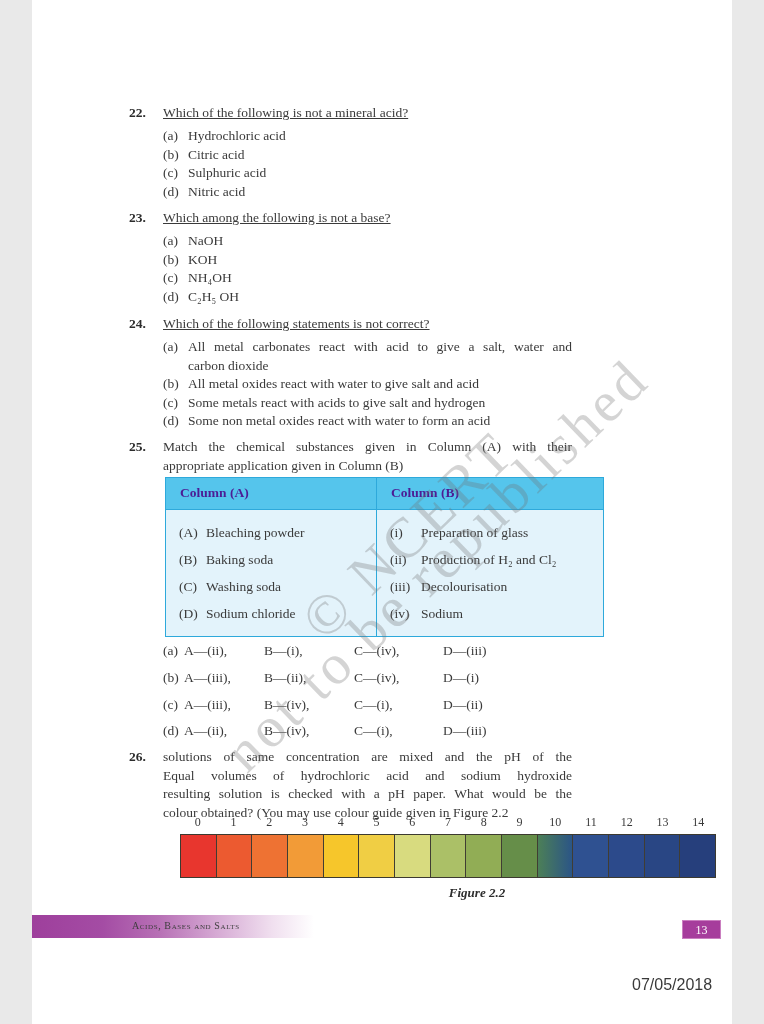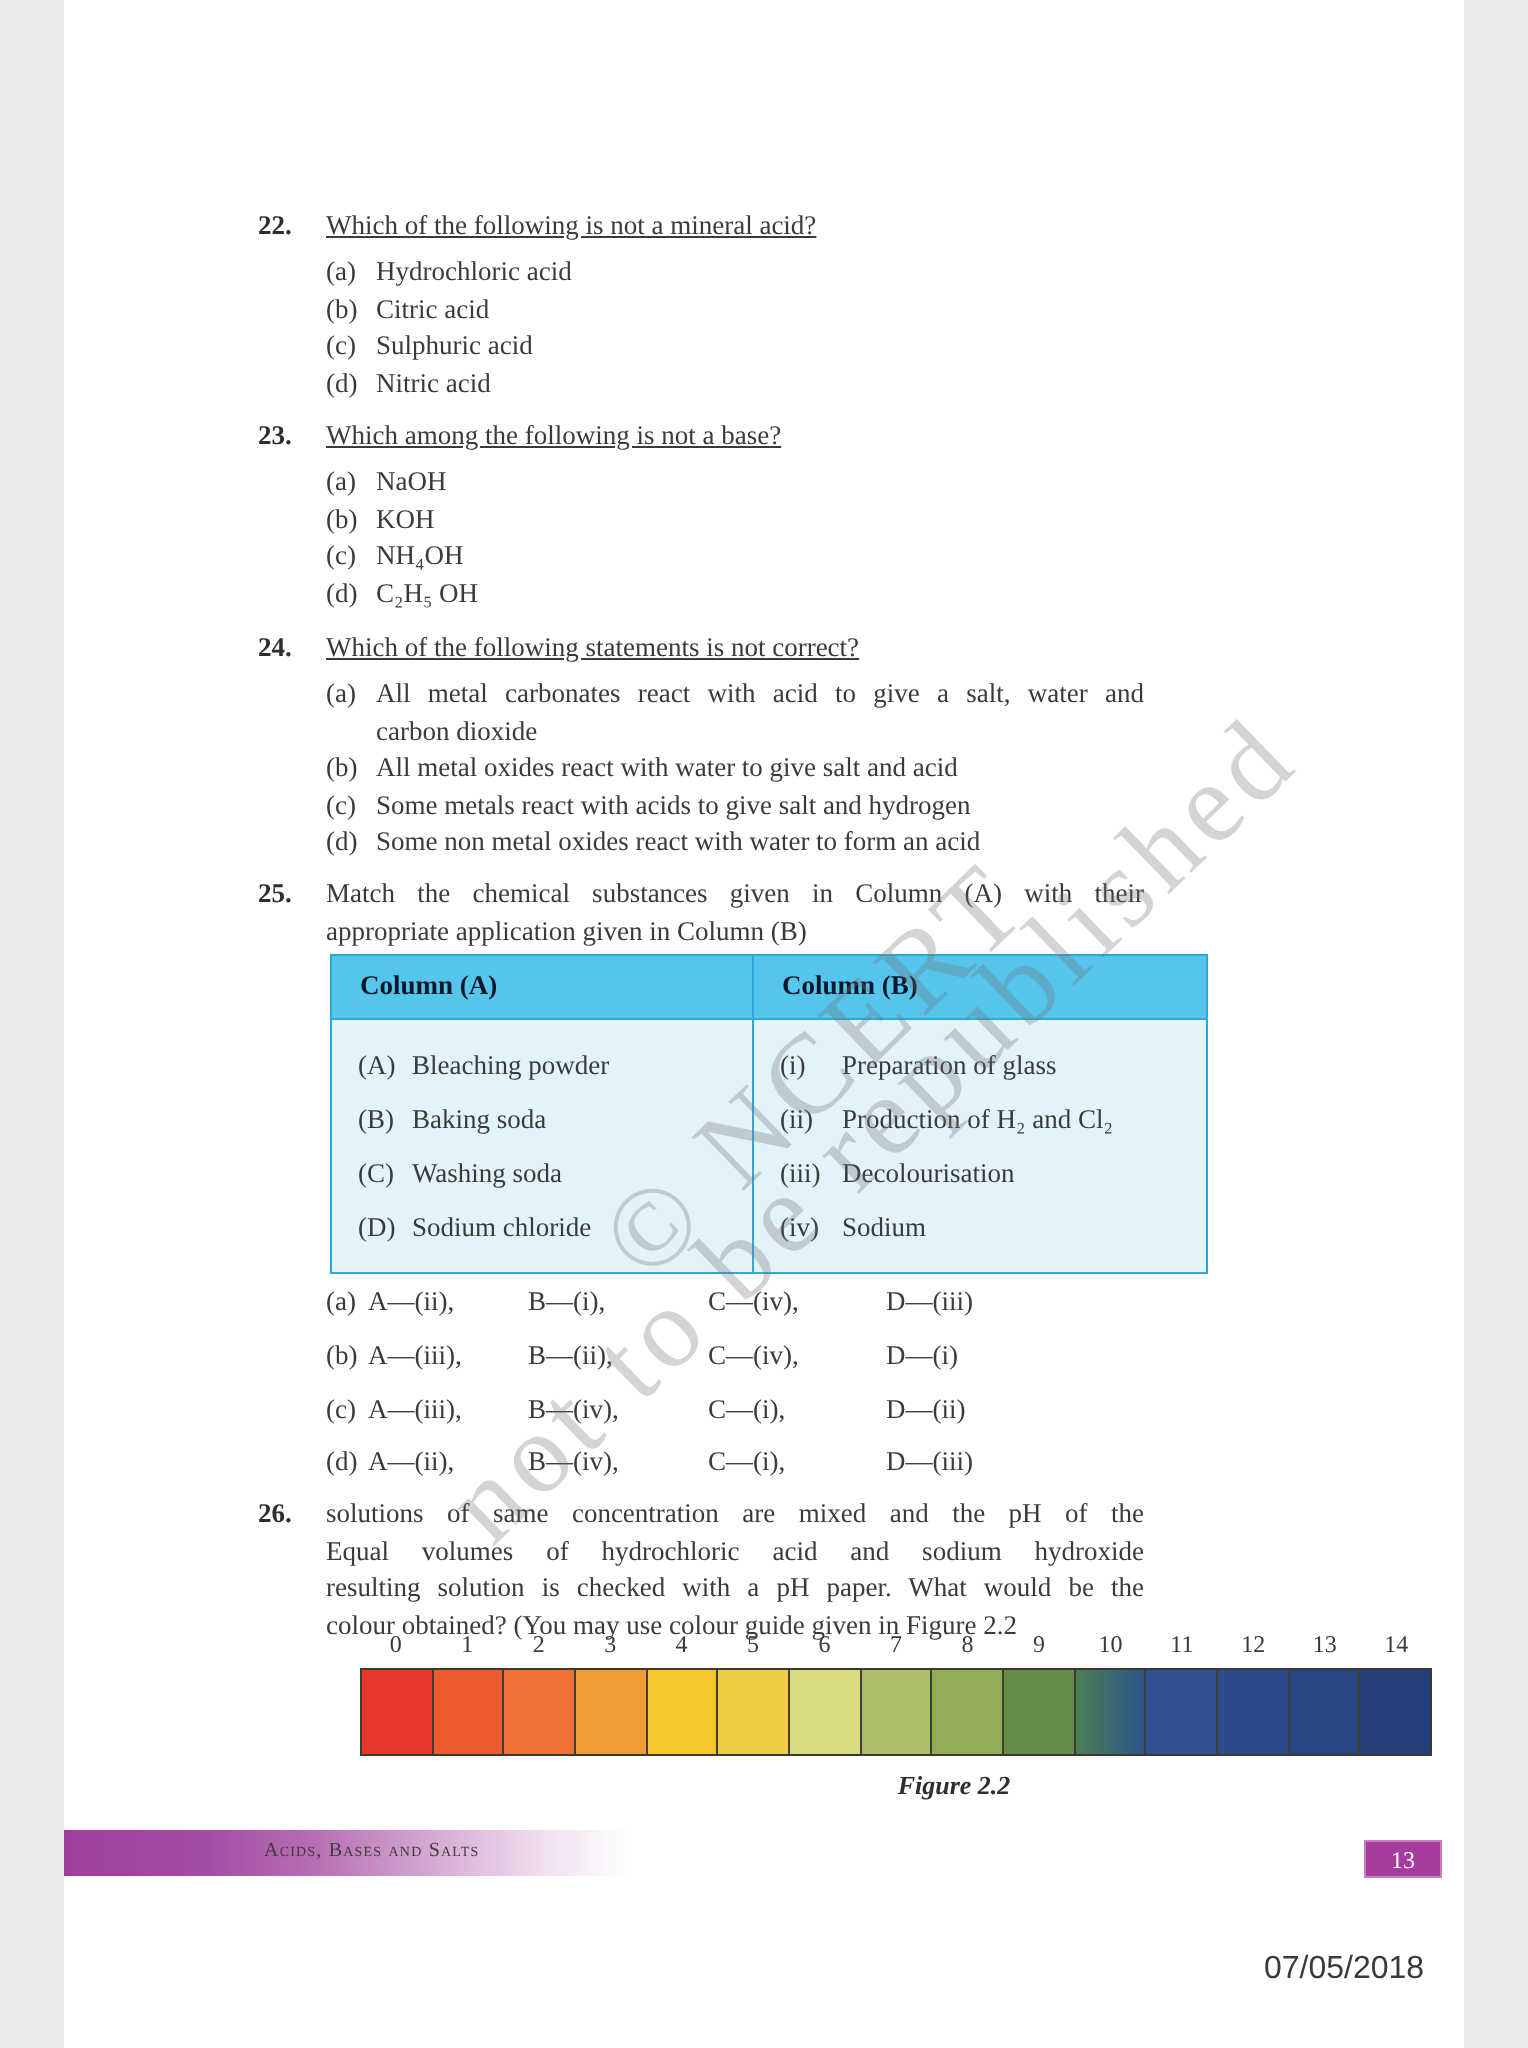--- a/index.html
+++ b/index.html
@@ -33,21 +33,21 @@
   .opt { display:flex; }
   .opt .ol { width:25px; flex:none; }
   .opt .ot { flex:1; }
   .jline { display:block; text-align:justify; text-align-last:justify; }
   .jlast { display:block; text-align:left; }
 
   
   .mtable { position:absolute; left:133px; top:477px; width:439px; box-sizing:border-box;
     border:1.6px solid #2EA9DB; background:#E3F3FB; z-index:2; }
   .thead { display:flex; background:#55C5EC; border-bottom:1.6px solid #2EA9DB;
-    height:31px; font-weight:bold; color:#0f172a; }
+    height:31px; font-weight:bold; color:#4c1d95; }
   .thead .tha { width:211px; flex:none; border-right:1.6px solid #2EA9DB;
     display:flex; align-items:center; padding-left:14px; box-sizing:border-box; }
   .thead .thb { flex:1; display:flex; align-items:center; padding-left:14px; }
   .tbody { display:flex; }
   .tcol { padding:14px 4px 12px 13px; box-sizing:border-box; }
   .tcol.a { width:211px; flex:none; border-right:1.6px solid #2EA9DB; }
   .tcol.b { flex:1; }
   .trow { display:flex; margin-bottom:8.5px; }
   .trow:last-child { margin-bottom:0; }
   .trow .tl { flex:none; }

